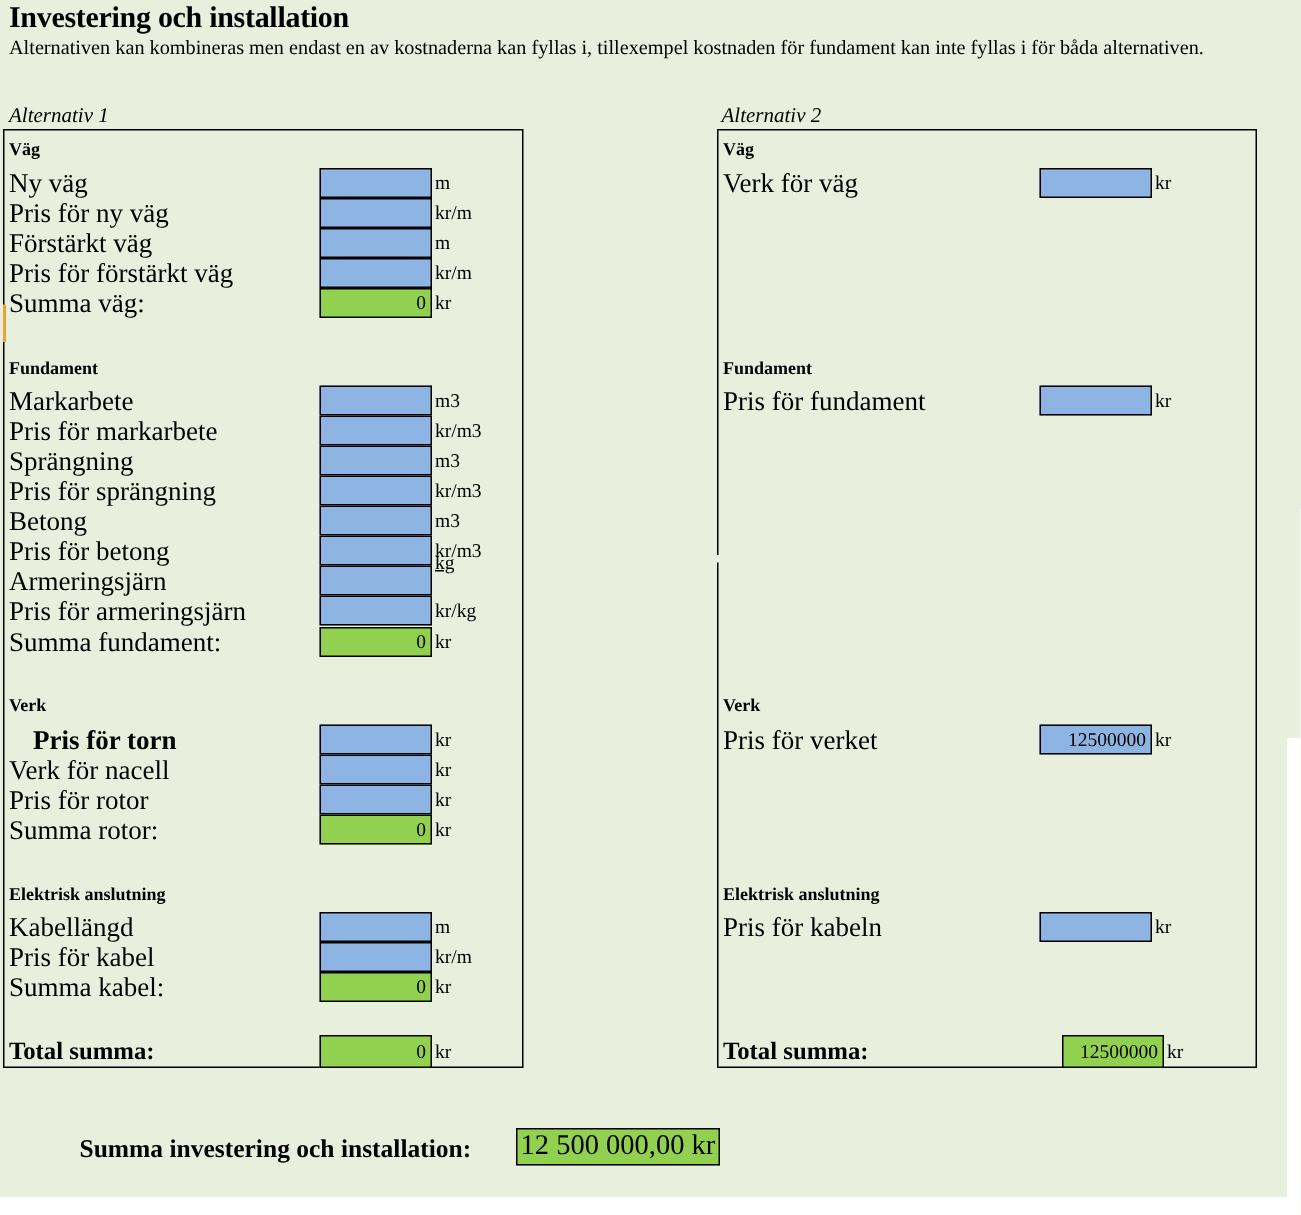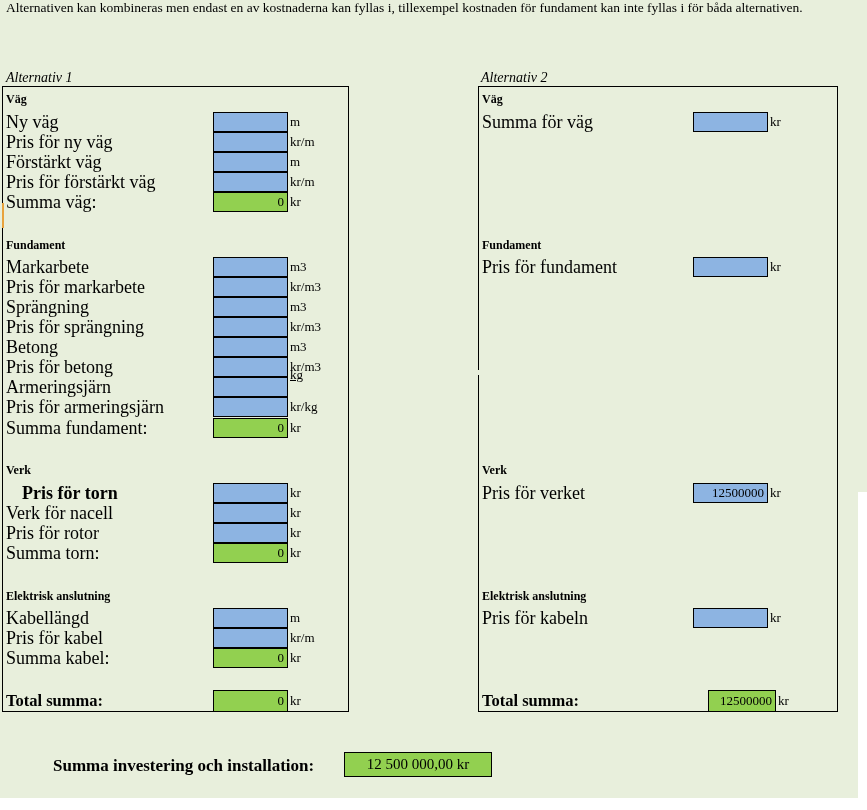--- a/index.html
+++ b/index.html
@@ -155,37 +155,38 @@
     top: 755px;
     font-size: 17px;
     font-weight: bold;
     line-height: 22px;
     white-space: nowrap;
   }
   #grand-total-cell {
     position: absolute;
     left: 344px;
     top: 752px;
-    width: 148px;
+    width: 136px;
     height: 25px;
     box-sizing: border-box;
     border: 1.4px solid #000000;
     background: #92d050;
-    font-size: 15px;
+    font-size: 19px;
     line-height: 22px;
     text-align: center;
     white-space: nowrap;
   }
 </style>
 </head>
 <body>
 
 <div id="sheet"></div>
 
 <div id="header">
+  <div class="page-title">Investering och installation</div>
   <div class="intro-line">Alternativen kan kombineras men endast en av kostnaderna kan fyllas i, tillexempel kostnaden för fundament kan inte fyllas i för båda alternativen.</div>
 </div>
 
 <div class="alt-caption" style="left:6px; top:70px;">Alternativ 1</div>
 <div class="alt-caption" style="left:481px; top:70px;">Alternativ 2</div>
 
 <div class="alt-box" id="alt1-box"></div>
 <div id="orange-seg"></div>
 
 <div class="section-head" style="left:6px; top:90px;">Väg</div>
@@ -252,21 +253,21 @@
 <div class="unit" style="left:290px; top:485px;">kr</div>
 
 <div class="row-label" style="left:6px; top:505px;">Verk för nacell</div>
 <div class="cell input" style="left:213px; top:503px; width:75px;"></div>
 <div class="unit" style="left:290px; top:505px;">kr</div>
 
 <div class="row-label" style="left:6px; top:525px;">Pris för rotor</div>
 <div class="cell input" style="left:213px; top:523px; width:75px;"></div>
 <div class="unit" style="left:290px; top:525px;">kr</div>
 
-<div class="row-label" style="left:6px; top:545px;">Summa torn:</div>
+<div class="row-label" style="left:6px; top:545px;">Summa rotor:</div>
 <div class="cell sum" style="left:213px; top:543px; width:75px;">0</div>
 <div class="unit" style="left:290px; top:545px;">kr</div>
 
 <div class="section-head" style="left:6px; top:587px;">Elektrisk anslutning</div>
 <div class="row-label" style="left:6px; top:610px;">Kabellängd</div>
 <div class="cell input" style="left:213px; top:608px; width:75px;"></div>
 <div class="unit" style="left:290px; top:610px;">m</div>
 
 <div class="row-label" style="left:6px; top:630px;">Pris för kabel</div>
 <div class="cell input" style="left:213px; top:628px; width:75px;"></div>
@@ -277,21 +278,21 @@
 <div class="unit" style="left:290px; top:650px;">kr</div>
 
 <div class="total-label" style="left:6px; top:691px;">Total summa:</div>
 <div class="cell sum" style="left:213px; top:690px; width:75px; height:22px; line-height:20px;">0</div>
 <div class="unit" style="left:290px; top:693px;">kr</div>
 
 <div class="alt-box" id="alt2-box"></div>
 <div id="alt2-gap"></div>
 
 <div class="section-head" style="left:482px; top:90px;">Väg</div>
-<div class="row-label" style="left:482px; top:114px;">Summa för väg</div>
+<div class="row-label" style="left:482px; top:114px;">Verk för väg</div>
 <div class="cell input" style="left:693px; top:112px; width:75px;"></div>
 <div class="unit" style="left:770px; top:114px;">kr</div>
 
 <div class="section-head" style="left:482px; top:236px;">Fundament</div>
 <div class="row-label" style="left:482px; top:259px;">Pris för fundament</div>
 <div class="cell input" style="left:693px; top:257px; width:75px;"></div>
 <div class="unit" style="left:770px; top:259px;">kr</div>
 
 <div class="section-head" style="left:482px; top:461px;">Verk</div>
 <div class="row-label" style="left:482px; top:485px;">Pris för verket</div>

